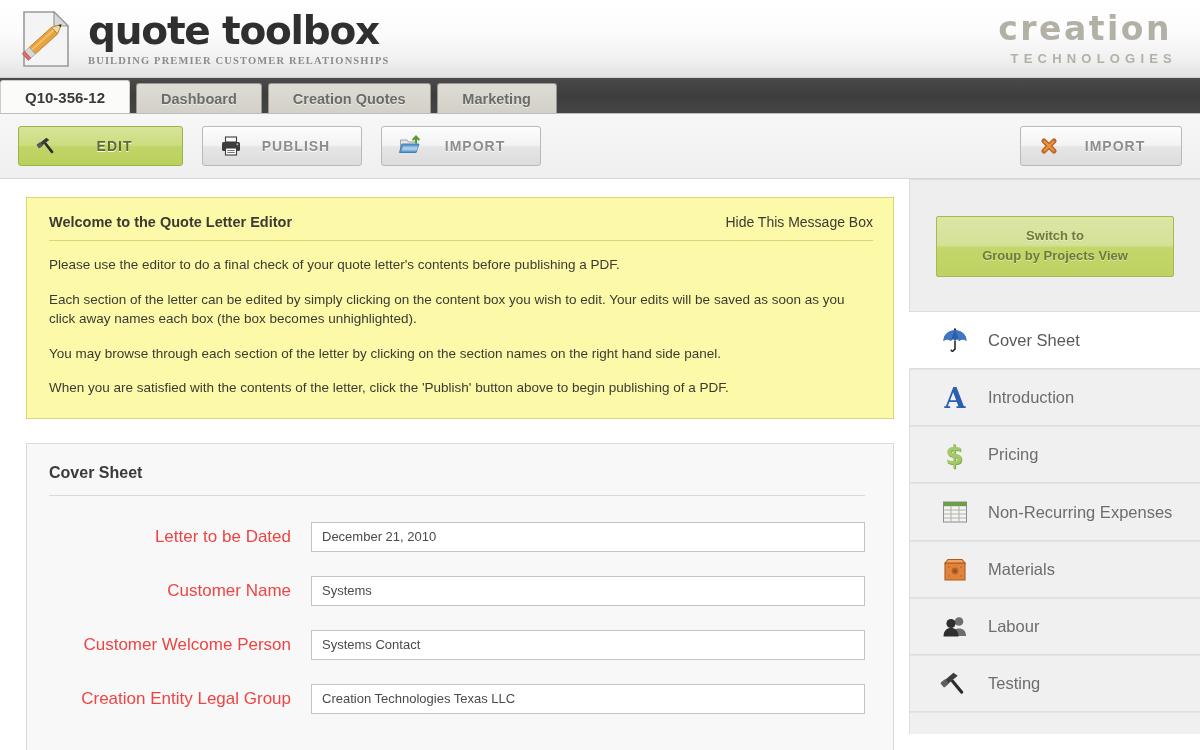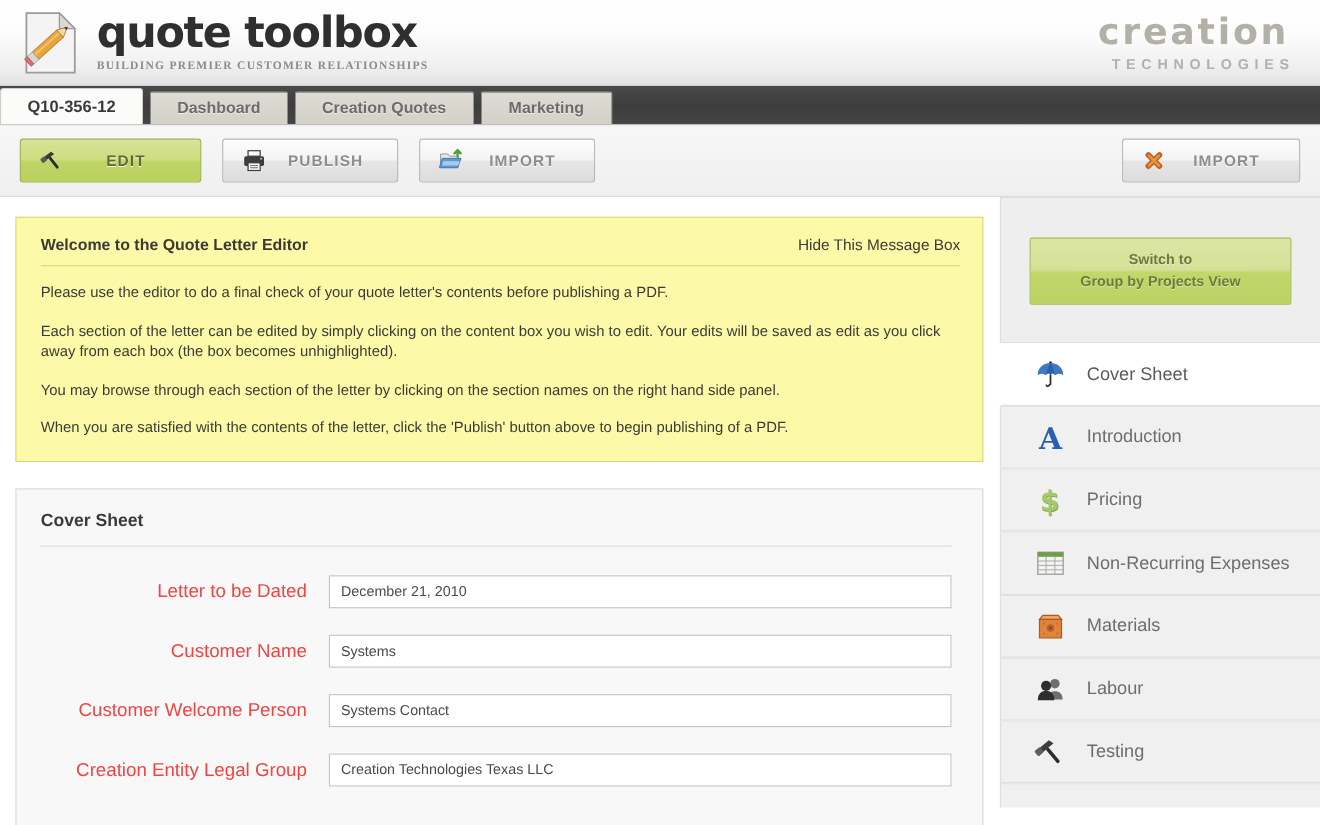--- a/index.html
+++ b/index.html
@@ -174,21 +174,21 @@
   
   .body-area {
     position: relative;
     height: 571px;
     display: flex;
     background: #ffffff;
   }
 
   .main-col {
     width: 908px;
-    padding: 18px 14px 0 14px;
+    padding: 18px 14px 0 26px;
     background: #ffffff;
     overflow: hidden;
   }
 
   
   .msg-box {
     background: #fcfaa8;
     border: 1px solid #d9d678;
     padding: 16px 20px 18px 22px;
     margin-bottom: 24px;
@@ -457,21 +457,21 @@
 
     <div class="main-col">
 
       <div class="msg-box">
         <div class="msg-head">
           <div class="msg-title">Welcome to the Quote Letter Editor</div>
           <div class="msg-hide">Hide This Message Box</div>
         </div>
         <div class="msg-body">
           <p class="msg-p">Please use the editor to do a final check of your quote letter's contents before publishing a PDF.</p>
-          <p class="msg-p">Each section of the letter can be edited by simply clicking on the content box you wish to edit. Your edits will be saved as edit as you click away from each box (the box becomes unhighlighted).</p>
+          <p class="msg-p">Each section of the letter can be edited by simply clicking on the content box you wish to edit. Your edits will be saved as soon as you click away names each box (the box becomes unhighlighted).</p>
           <p class="msg-p">You may browse through each section of the letter by clicking on the section names on the right hand side panel.</p>
           <p class="msg-p">When you are satisfied with the contents of the letter, click the 'Publish' button above to begin publishing of a PDF.</p>
         </div>
       </div>
 
       <div class="section-panel">
         <div class="section-title">Cover Sheet</div>
         <div class="section-rule"></div>
 
         <div class="field-row">

